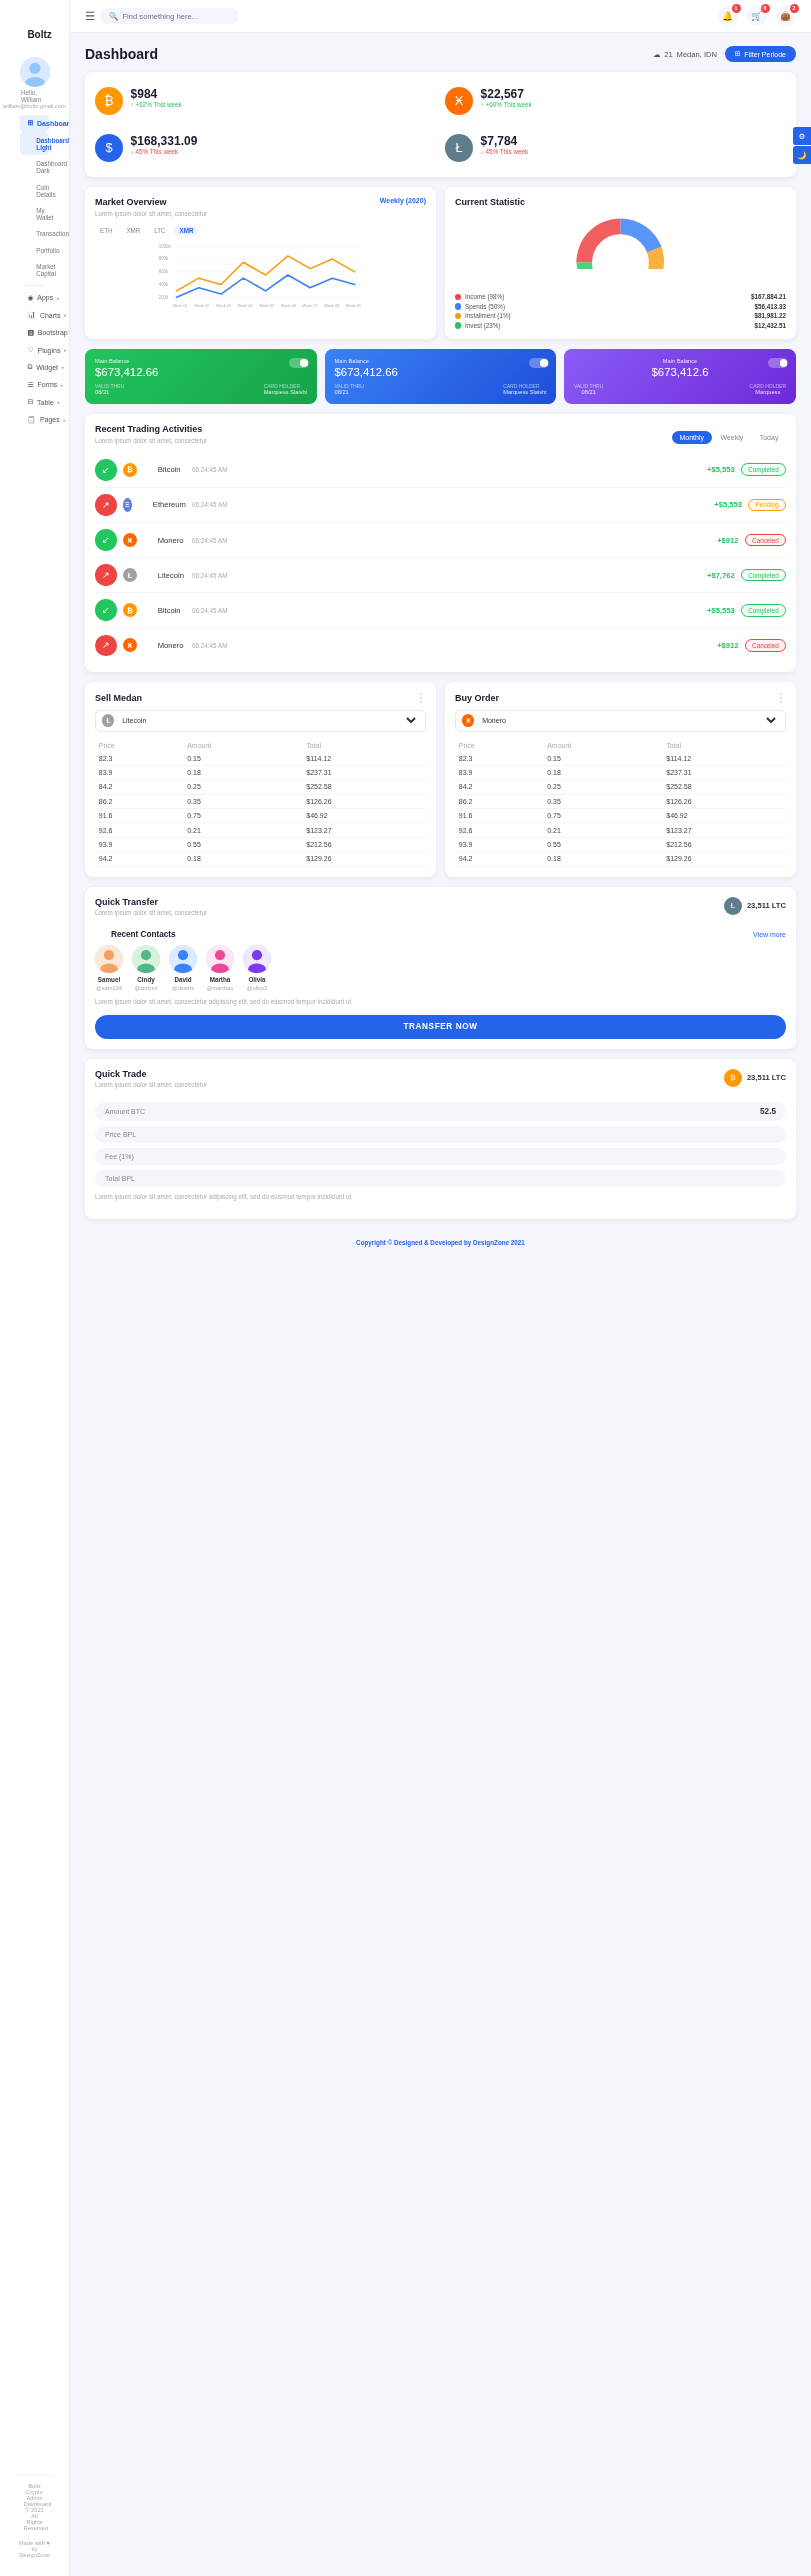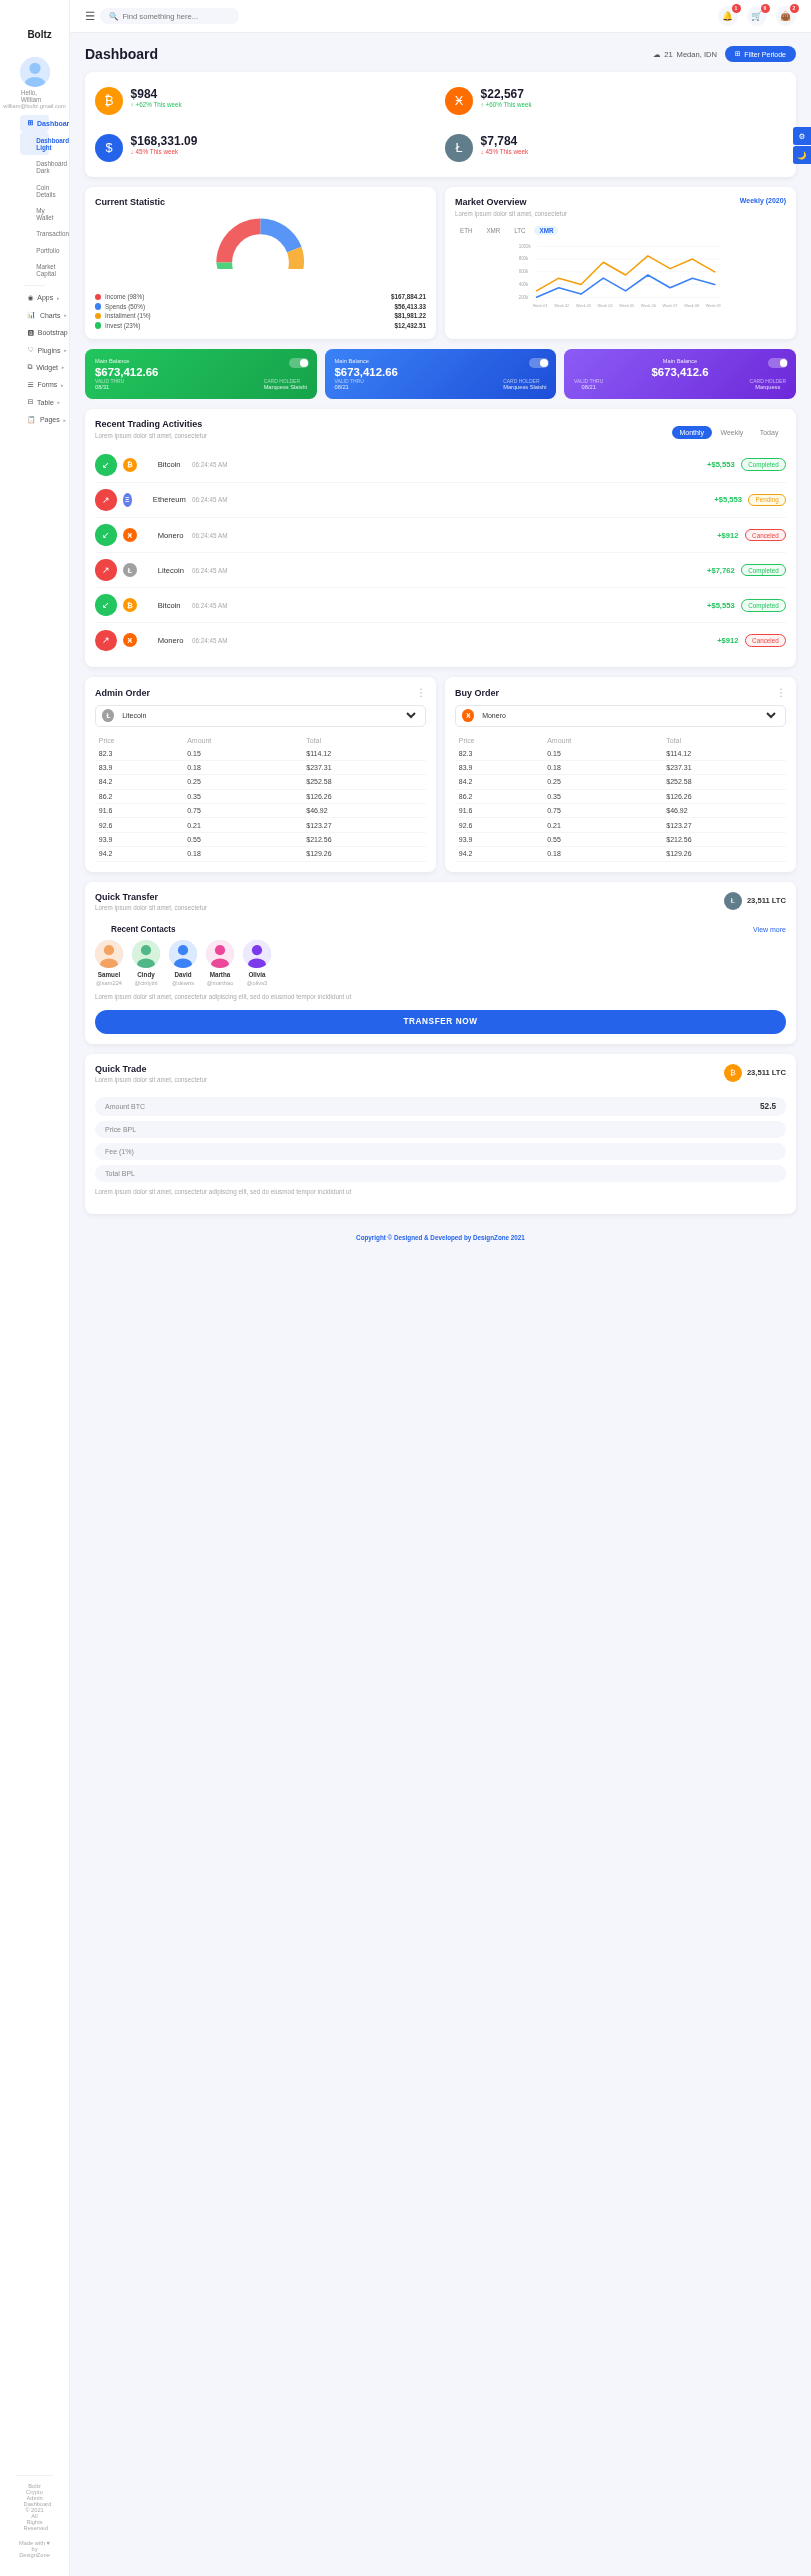--- a/index.html
+++ b/index.html
@@ -171,21 +171,21 @@
     
     .balance-cards { display: flex; gap: 7.6px; margin-bottom: 10px; overflow: hidden; }
     .balance-card {
       flex: 1; border-radius: 7.6px; padding: 9px 10px;
       color: #fff; position: relative; min-width: 0;
     }
     .balance-card.green { background: linear-gradient(135deg, #22c55e 0%, #16a34a 100%); }
     .balance-card.blue { background: linear-gradient(135deg, #3b82f6 0%, #1d4ed8 100%); }
     .balance-card.purple { background: linear-gradient(135deg, #8b5cf6 0%, #6d28d9 100%); text-align: center; }
     .balance-card-label { font-size: 5.7px; opacity: 0.85; margin-bottom: 2.5px; }
-    .balance-card-value { font-size: 11.4px; font-weight: 700; }
+    .balance-card-value { font-size: 11.4px; font-weight: 400; margin-bottom: 5px; }
     .balance-card-toggle {
       position: absolute; right: 7.6px; top: 9px;
       width: 20px; height: 10px; background: rgba(255,255,255,0.3); border-radius: 5px;
       cursor: pointer;
     }
     .balance-card-toggle::after {
       content: ''; position: absolute; right: 1.3px; top: 1.3px;
       width: 7.6px; height: 7.6px; background: #fff; border-radius: 50%;
     }
     .balance-card-footer { display: flex; justify-content: space-between; font-size: 5.7px; opacity: 0.85; }
@@ -502,57 +502,20 @@
               <span>↓</span>
               <span>45%</span>
               <span>This week</span>
             </div>
           </div>
         </div>
       </div>
 
       <div class="two-col">
         <div class="card">
-          <div class="card-title">Current Statistic</div>
-
-          <div class="stat-chart">
-            <svg viewBox="0 0 160 90" width="101" height="57" style="display:block;margin:0 auto;">
-
-              <path d="M 80 80 L 10 80 A 70 70 0 0 1 80 10 Z" fill="#ef4444" opacity="0.85"></path>
-              <path d="M 80 80 L 80 10 A 70 70 0 0 1 145 55 Z" fill="#3b82f6" opacity="0.85"></path>
-              <path d="M 80 80 L 145 55 A 70 70 0 0 1 120 135 Z" fill="#f59e0b" opacity="0.8"></path>
-              <path d="M 80 80 L 10 80 A 70 70 0 0 0 50 135 Z" fill="#22c55e" opacity="0.8"></path>
-              <circle cx="80" cy="80" r="45" fill="#fff"></circle>
-            </svg>
-          </div>
-          <div class="stat-legend">
-            <div class="legend-item">
-              <div class="legend-dot" style="background:#ef4444"></div>
-              <span>Income (98%)</span>
-              <span class="legend-val">$167,884.21</span>
-            </div>
-            <div class="legend-item">
-              <div class="legend-dot" style="background:#3b82f6"></div>
-              <span>Spends (50%)</span>
-              <span class="legend-val">$56,413.33</span>
-            </div>
-            <div class="legend-item">
-              <div class="legend-dot" style="background:#f59e0b"></div>
-              <span>Installment (1%)</span>
-              <span class="legend-val">$81,981.22</span>
-            </div>
-            <div class="legend-item">
-              <div class="legend-dot" style="background:#22c55e"></div>
-              <span>Invest (23%)</span>
-              <span class="legend-val">$12,432.51</span>
-            </div>
-          </div>
-        </div>
-
-        <div class="card">
           <div style="display:flex;justify-content:space-between;align-items:flex-start;margin-bottom:2.5px;">
             <div>
               <div class="card-title">Market Overview</div>
               <div class="card-sub">Lorem ipsum dolor sit amet, consectetur</div>
             </div>
             <span class="market-period">Weekly (2020)</span>
           </div>
           <div class="market-tabs">
             <span class="market-tab">ETH</span>
             <span class="market-tab">XMR</span>
@@ -584,20 +547,57 @@
               <text x="90" y="105" font-size="6" fill="#aaa">Week 03</text>
               <text x="124" y="105" font-size="6" fill="#aaa">Week 04</text>
               <text x="158" y="105" font-size="6" fill="#aaa">Week 05</text>
               <text x="192" y="105" font-size="6" fill="#aaa">Week 06</text>
               <text x="226" y="105" font-size="6" fill="#aaa">Week 07</text>
               <text x="260" y="105" font-size="6" fill="#aaa">Week 08</text>
               <text x="294" y="105" font-size="6" fill="#aaa">Week 09</text>
             </svg>
           </div>
         </div>
+
+        <div class="card">
+          <div class="card-title">Current Statistic</div>
+
+          <div class="stat-chart">
+            <svg viewBox="0 0 160 90" width="101" height="57" style="display:block;margin:0 auto;">
+
+              <path d="M 80 80 L 10 80 A 70 70 0 0 1 80 10 Z" fill="#ef4444" opacity="0.85"></path>
+              <path d="M 80 80 L 80 10 A 70 70 0 0 1 145 55 Z" fill="#3b82f6" opacity="0.85"></path>
+              <path d="M 80 80 L 145 55 A 70 70 0 0 1 120 135 Z" fill="#f59e0b" opacity="0.8"></path>
+              <path d="M 80 80 L 10 80 A 70 70 0 0 0 50 135 Z" fill="#22c55e" opacity="0.8"></path>
+              <circle cx="80" cy="80" r="45" fill="#fff"></circle>
+            </svg>
+          </div>
+          <div class="stat-legend">
+            <div class="legend-item">
+              <div class="legend-dot" style="background:#ef4444"></div>
+              <span>Income (98%)</span>
+              <span class="legend-val">$167,884.21</span>
+            </div>
+            <div class="legend-item">
+              <div class="legend-dot" style="background:#3b82f6"></div>
+              <span>Spends (50%)</span>
+              <span class="legend-val">$56,413.33</span>
+            </div>
+            <div class="legend-item">
+              <div class="legend-dot" style="background:#f59e0b"></div>
+              <span>Installment (1%)</span>
+              <span class="legend-val">$81,981.22</span>
+            </div>
+            <div class="legend-item">
+              <div class="legend-dot" style="background:#22c55e"></div>
+              <span>Invest (23%)</span>
+              <span class="legend-val">$12,432.51</span>
+            </div>
+          </div>
+        </div>
       </div>
 
       <div class="balance-cards">
         <div class="balance-card green">
           <div class="balance-card-label">Main Balance</div>
           <div class="balance-card-value">$673,412.66</div>
           <div class="balance-card-toggle"></div>
           <div class="balance-card-footer">
             <div>
               <div style="font-size:5px;opacity:0.7;">VALID THRU</div>
@@ -713,21 +713,21 @@
           <div class="trade-time">06:24:45 AM</div>
           <div class="trade-amount">+$912</div>
           <div class="trade-status canceled">Canceled</div>
         </div>
       </div>
 
       <div class="orders-grid">
 
         <div class="order-card">
           <div class="order-header">
-            <div class="order-title">Admin Order</div>
+            <div class="order-title">Sell Medan</div>
             <div class="order-menu">⋮</div>
           </div>
           <div class="order-select">
             <div class="coin-icon ltc" style="width:12.7px;height:12.7px;font-size:6.3px;">Ł</div>
             <select>
               <option>Litecoin</option>
               <option>Bitcoin</option>
               <option>Ethereum</option>
             </select>
           </div>

